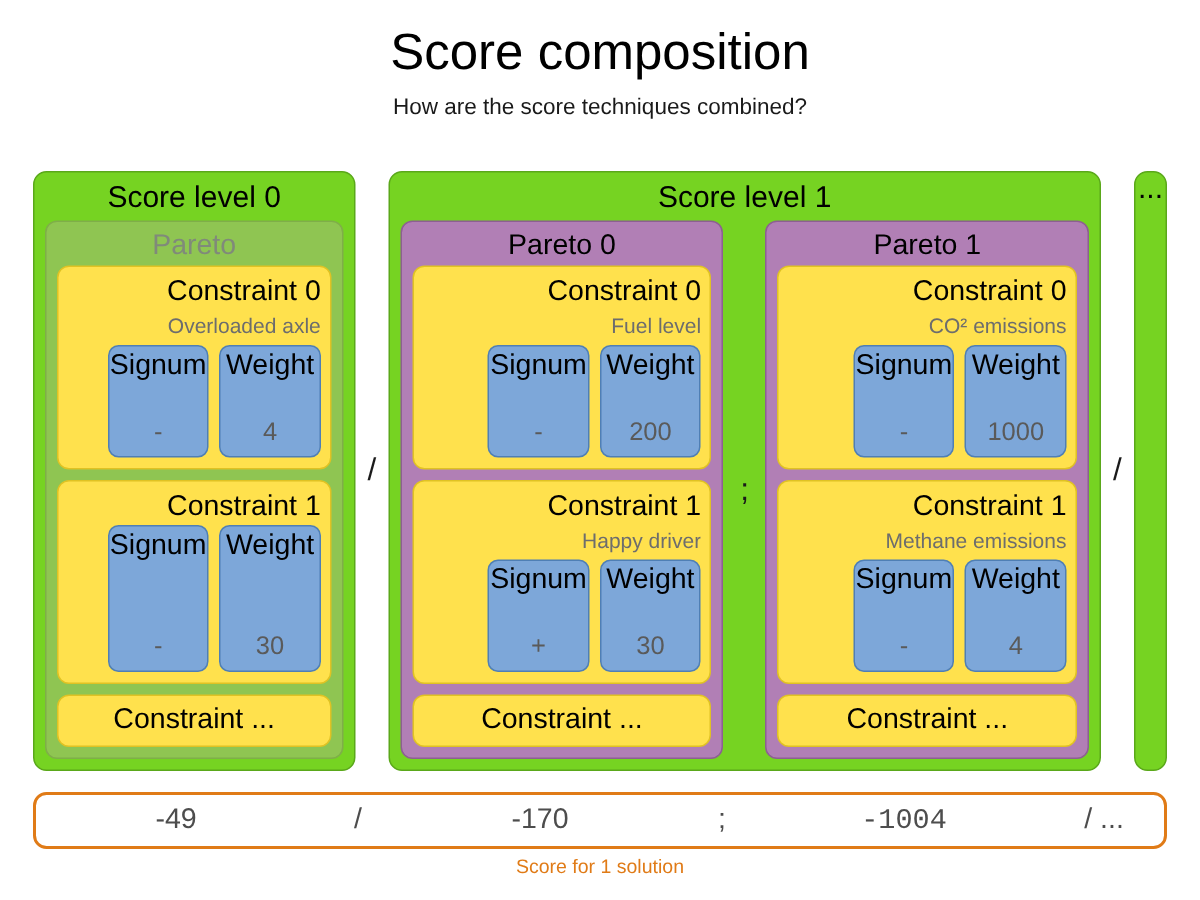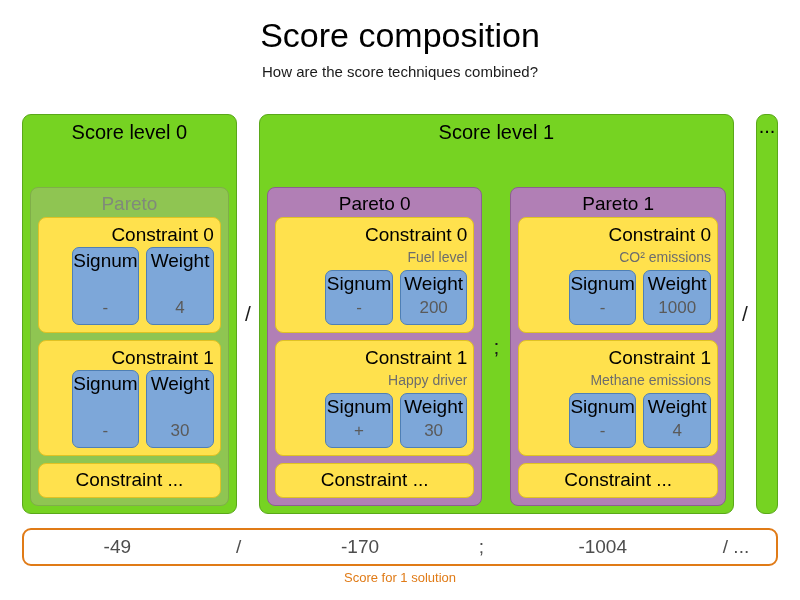--- a/index.html
+++ b/index.html
@@ -49,21 +49,20 @@
   }
 
   .level {
     background: #76d322;
     border: 1px solid #5aa81a;
     border-radius: 9px;
     box-sizing: border-box;
     display: flex;
     flex-direction: column;
     padding: 4px 7px 7px 7px;
-    gap: 40px;
   }
   .level-0 { width: 236px; }
   .level-1 { width: 524px; }
 
   .level-title {
     text-align: center;
     font-size: 20px;
     color: #000000;
     line-height: 26px;
     padding-bottom: 2px;
@@ -259,20 +258,21 @@
   <div class="level level-0">
     <div class="level-title">Score level 0</div>
     <div class="pareto-row">
 
       <div class="pareto pareto-disabled">
         <div class="pareto-title">Pareto</div>
         <div class="constraint-list">
 
           <div class="constraint">
             <div class="constraint-name">Constraint 0</div>
+            <div class="constraint-desc">Overloaded axle</div>
             <div class="attr-row">
               <div class="attr-box">
                 <span class="attr-label">Signum</span>
                 <span class="attr-value">-</span>
               </div>
               <div class="attr-box">
                 <span class="attr-label">Weight</span>
                 <span class="attr-value">4</span>
               </div>
             </div>
@@ -390,17 +390,17 @@
   <div class="level-ellipsis">...</div>
 
 </div>
 
 <div class="score-area">
   <div class="score-bar">
     <div class="score-cell" style="flex:1 1 0;">-49</div>
     <div class="score-op">/</div>
     <div class="score-cell" style="flex:1 1 0;">-170</div>
     <div class="score-op">;</div>
-    <div class="score-cell" style="flex:1 1 0;">-1004</div>
+    <div class="score-cell" style="flex:1 1 0;font-family:Liberation Mono, monospace;">-1004</div>
     <div class="score-op" style="flex:0 0 80px;">/ ...</div>
   </div>
   <div class="score-caption">Score for 1 solution</div>
 </div>
 
 </body></html>

